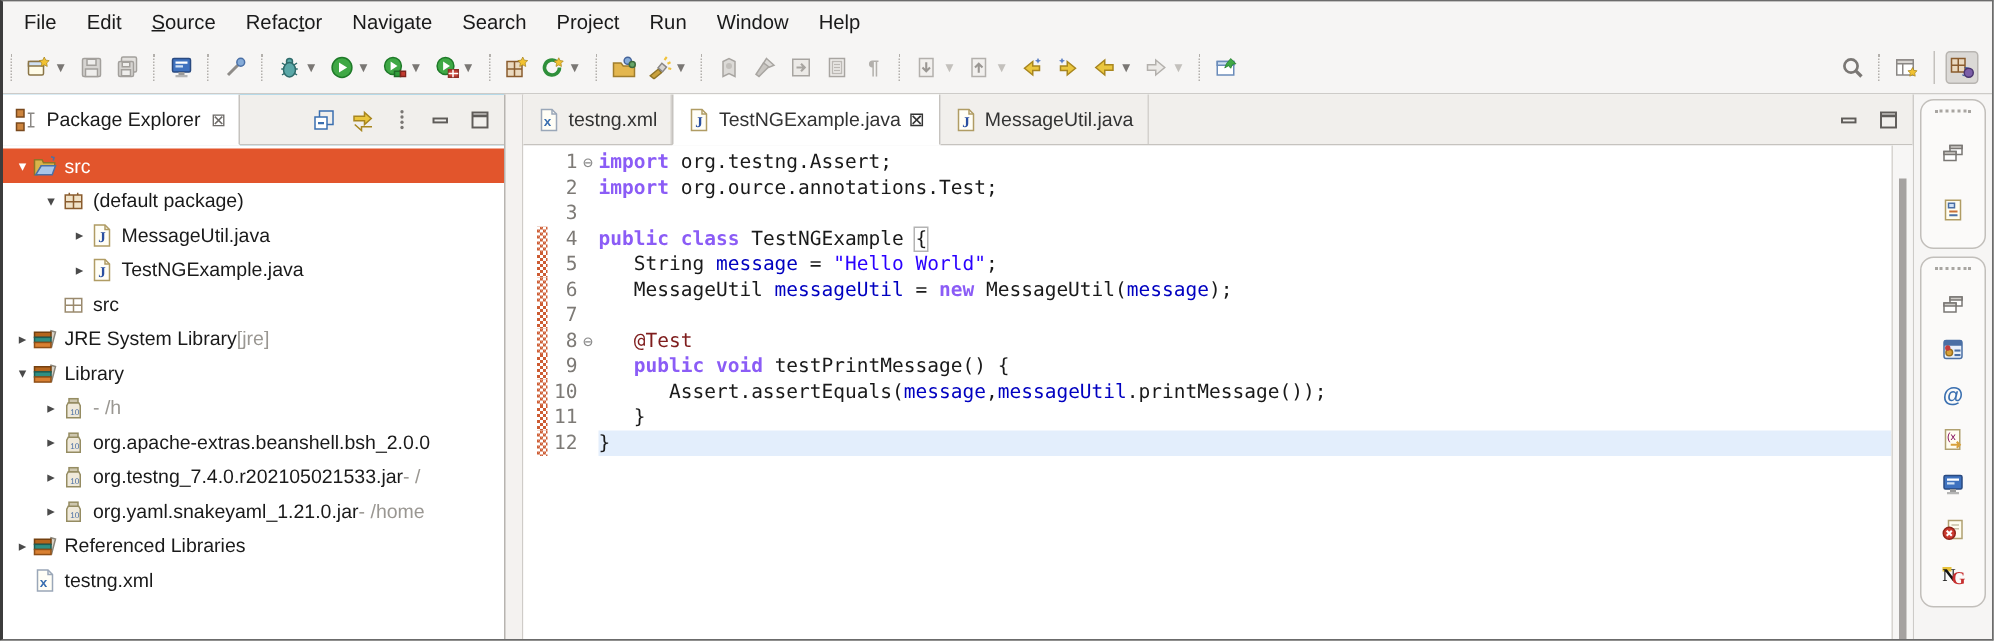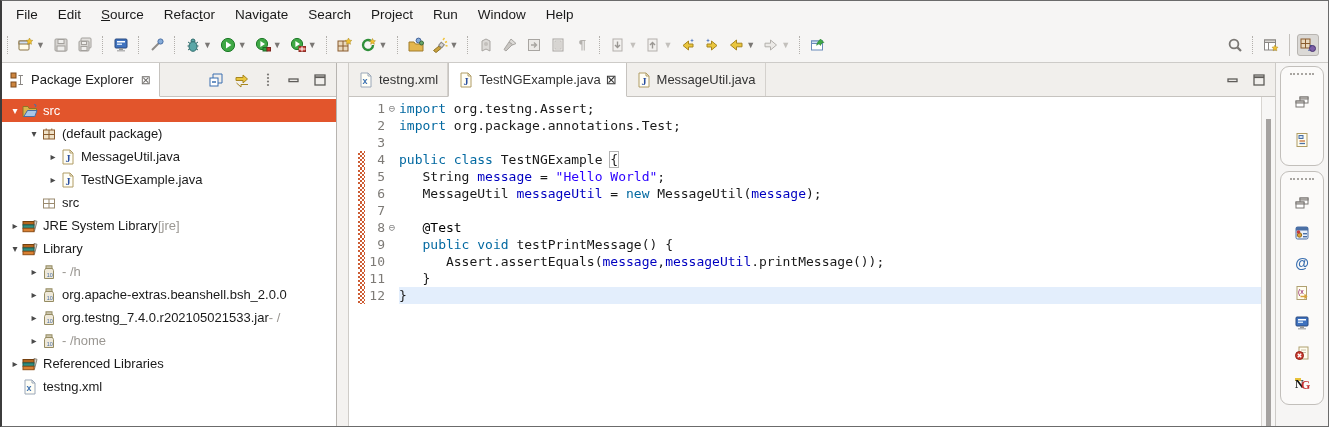--- a/index.html
+++ b/index.html
@@ -56,24 +56,24 @@
   .r-ann{width:9px;flex:0 0 auto;}
   .r-diff{width:7px;flex:0 0 auto;}
   .r-diff.on{background-image:
       linear-gradient(45deg,#cd5c33 25%,transparent 25%,transparent 75%,#cd5c33 75%),
       linear-gradient(45deg,#cd5c33 25%,transparent 25%,transparent 75%,#cd5c33 75%);
     background-size:4px 4px;background-position:0 0,2px 2px;}
   .lnum{width:20px;flex:0 0 auto;text-align:right;color:#7d7a76;}
   .fold{width:14px;flex:0 0 auto;text-align:center;color:#8a8a8a;font-size:11px;}
   .code-text{white-space:pre;flex:1;}
   .code-line.hl .code-text{background:#e3eefc;}
-  .kw{color:#0369a1;font-weight:normal;}
+  .kw{color:#8b5cf6;font-weight:bold;}
   .str{color:#2a00ff;}
   .fld{color:#0000c0;}
-  .ann{color:#000000;}
+  .ann{color:#7f1d1d;}
   .stm{}
   .br{outline:1px solid #b4b4b4;}
   .overview-ruler{width:13px;flex:0 0 auto;background:#f7f6f5;border-left:1px solid #d8d5d1;position:relative;}
   .ov-thumb{position:absolute;left:4px;top:22px;bottom:0;width:5px;background:#a5a2a0;}
   
   #right-bar{width:52px;flex:0 0 auto;background:#f6f5f4;border-left:1px solid #cdcbc8;display:flex;flex-direction:column;align-items:center;padding-top:3px;}
   .rb-group{width:42px;border:1px solid #c2bfbb;border-radius:9px;background:#fbfaf9;margin-bottom:5px;padding:4px 0 6px;display:flex;flex-direction:column;align-items:center;}
   .rb-handle{width:24px;border-top:2px dotted #a8a5a1;margin:2px 0 8px;}
   .rb-group .icon{margin:7px 0;}
   .rb-group .g1sp{margin:11px 0;}
@@ -556,20 +556,21 @@
           </div>
           <div class="tree-row" style="padding-left: 25px;">
             <span class="arrow">▸</span>
             <span class="icon">
               <svg width="16" height="16" viewBox="0 0 16 16">
                 <path d="M4.5 4.5h7l1 2v8h-9v-8z" fill="#efe9da" stroke="#958c62"></path>
                 <rect x="5" y="1.8" width="6" height="2.7" fill="#cdc6ae" stroke="#958c62"></rect>
                 <text x="5.8" y="12.5" font-size="5.5" fill="#4a6fa5">10</text>
               </svg>
             </span>
+            <span>org.yaml.snakeyaml_1.21.0.jar</span>
             <span class="tree-suffix"> - /home</span>
           </div>
           <div class="tree-row" style="padding-left: 6px;">
             <span class="arrow">▸</span>
             <span class="icon">
               <svg width="16" height="16" viewBox="0 0 16 16">
                 <path d="M12 2.5l3 .8-2.6 10-3-.8z" fill="#d8d3c8" stroke="#8a857a"></path>
                 <rect x="1" y="3.5" width="11" height="3.4" fill="#b5651d" stroke="#74400f"></rect>
                 <rect x="1" y="6.9" width="11" height="3.4" fill="#2f8f83" stroke="#1d5c54"></rect>
                 <rect x="1" y="10.3" width="11" height="3.4" fill="#d98032" stroke="#8f4f17"></rect>
@@ -647,21 +648,21 @@
               <span class="r-diff"></span>
               <span class="lnum">1</span>
               <span class="fold">⊖</span>
               <span class="code-text"><span class="kw">import</span><span class="pl"> org.testng.Assert;</span></span>
             </div>
             <div class="code-line">
               <span class="r-ann"></span>
               <span class="r-diff"></span>
               <span class="lnum">2</span>
               <span class="fold"></span>
-              <span class="code-text"><span class="kw">import</span><span class="pl"> org.package.annotations.Test;</span></span>
+              <span class="code-text"><span class="kw">import</span><span class="pl"> org.ource.annotations.Test;</span></span>
             </div>
             <div class="code-line">
               <span class="r-ann"></span>
               <span class="r-diff"></span>
               <span class="lnum">3</span>
               <span class="fold"></span>
               <span class="code-text"></span>
             </div>
             <div class="code-line">
               <span class="r-ann"></span>

